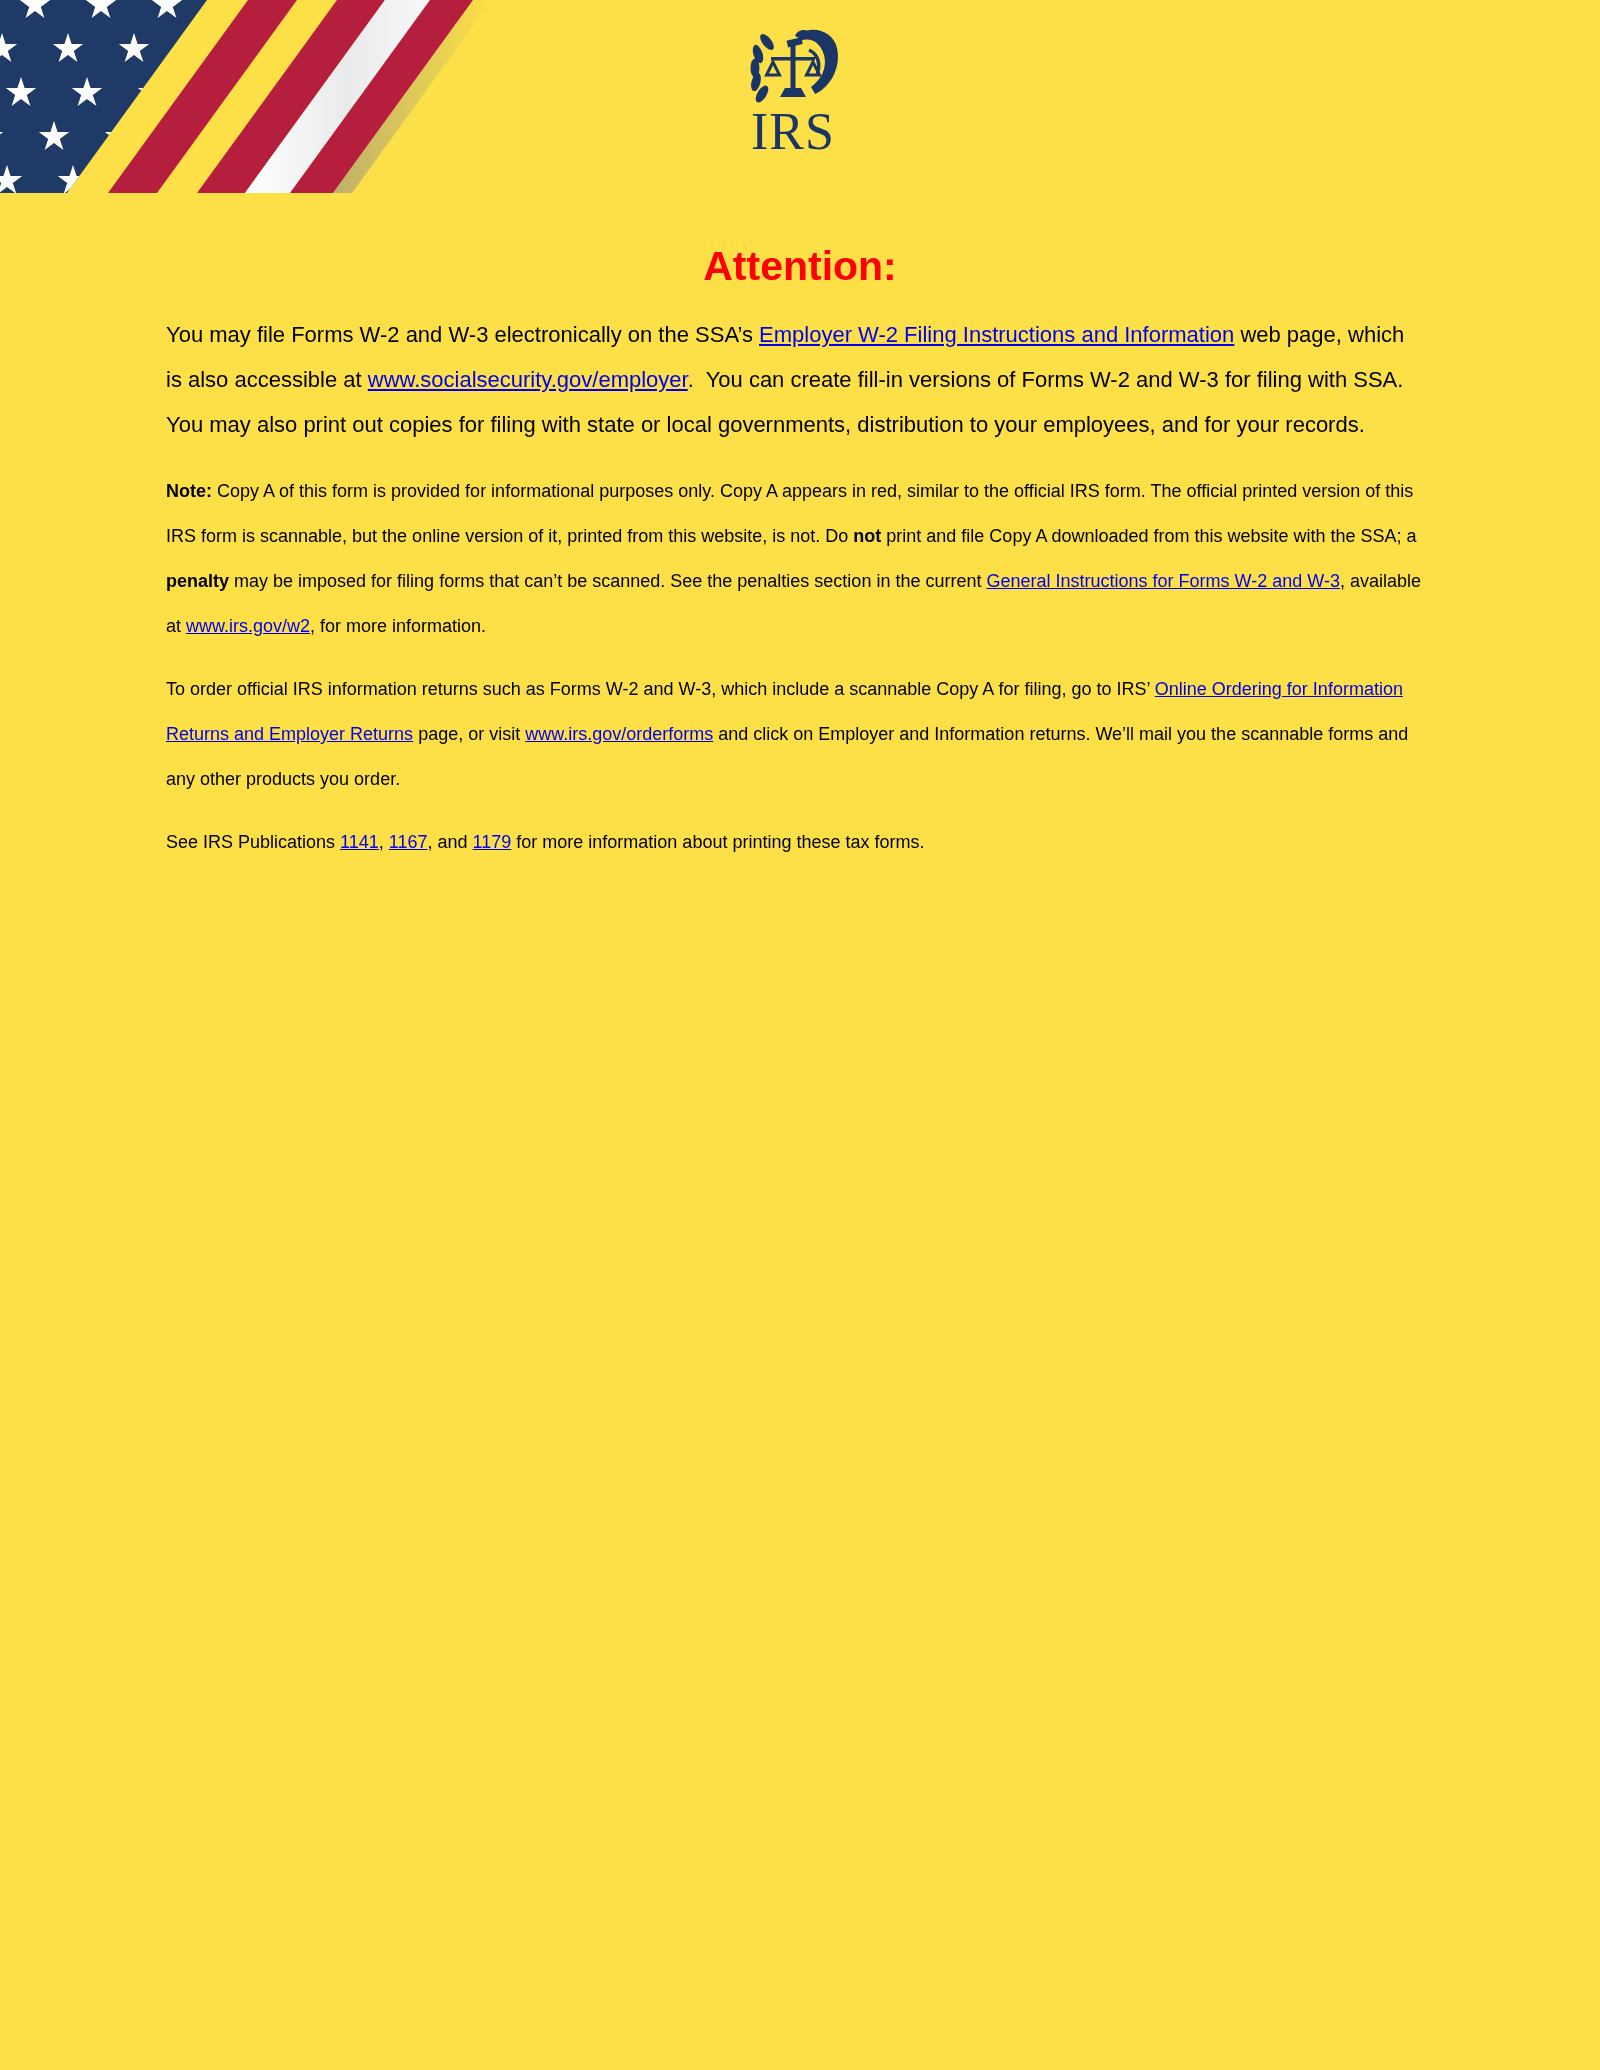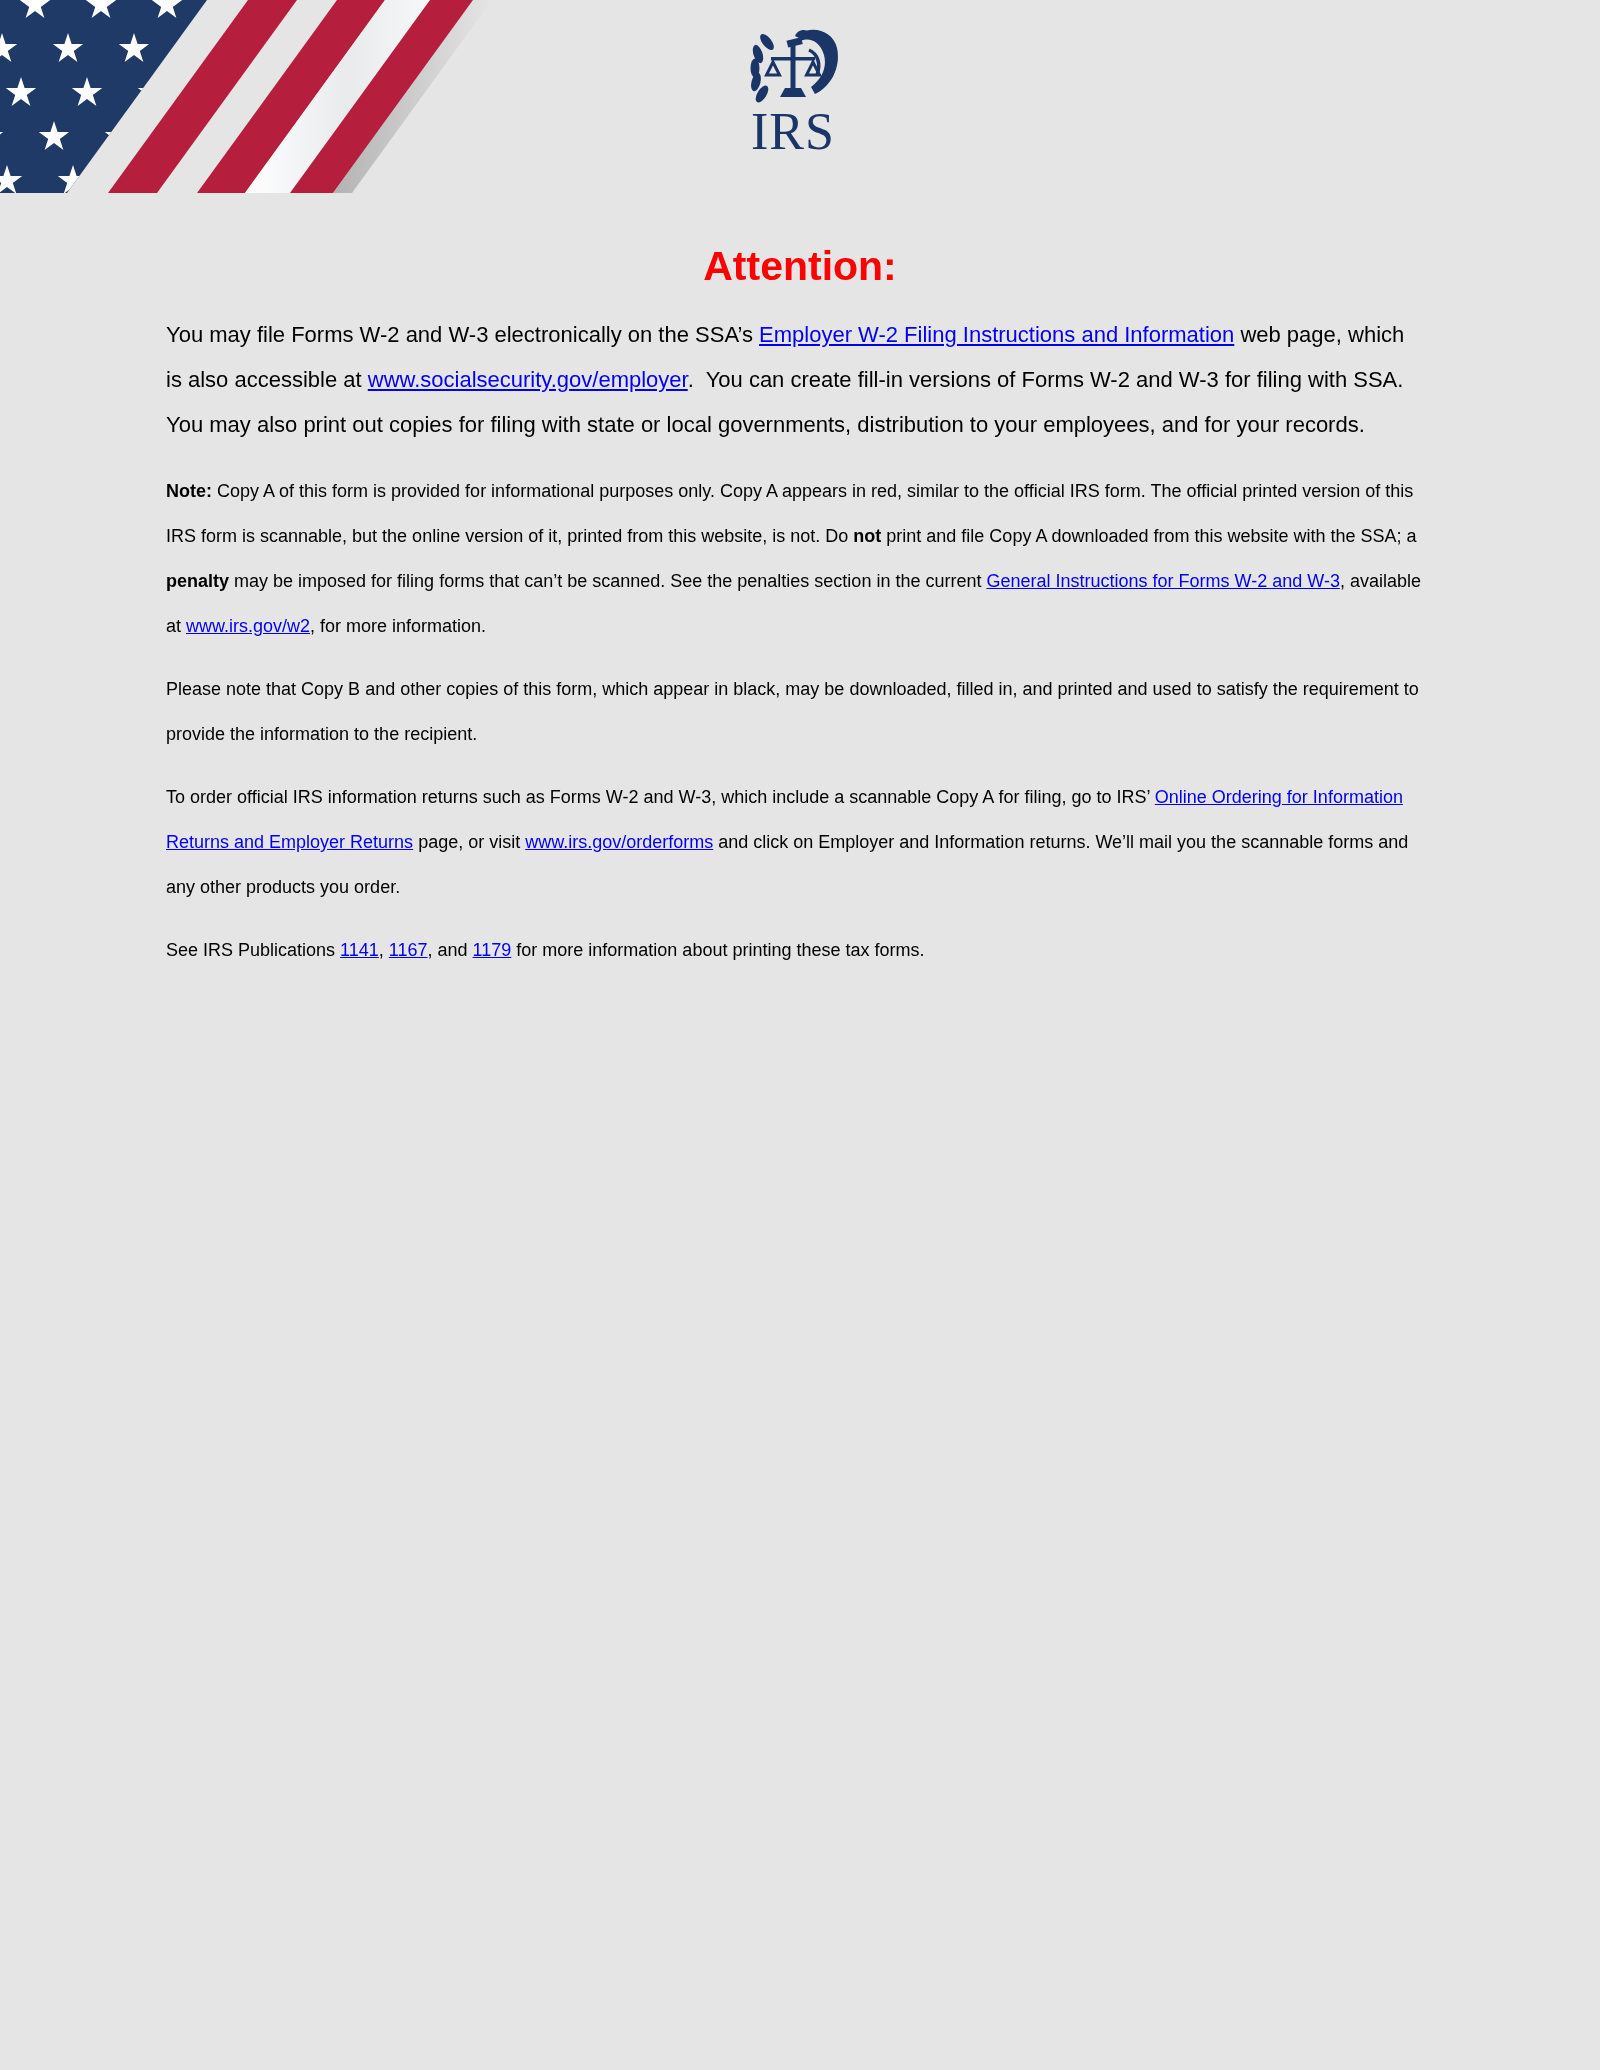--- a/index.html
+++ b/index.html
@@ -1,20 +1,20 @@
 <!DOCTYPE html>
 <html style="--flag-blue: #1f3a66; --flag-red: #b51e3d; --logo-navy: #1b3566; --heading-red: #ff0000; --link-blue: #0000ee; --text-black: #000000;"><head>
 <meta charset="utf-8">
 <style>
   html, body { margin: 0; padding: 0; background: #ffffff; }
   .page {
     position: relative;
     width: 1600px;
     height: 2070px;
-    background: #e5e5e5;
+    background: #fde047;
     font-family: "Liberation Sans", sans-serif;
     overflow: hidden;
   }
 
   
   .flag { position: absolute; top: 0; left: 0; width: 492px; height: 193px; }
   .f-blue { fill: var(--flag-blue, #1f3a66); }
   .f-red  { fill: var(--flag-red, #b51e3d); }
   .f-star { fill: #ffffff; }
 
@@ -145,18 +145,17 @@
       </g>
     </svg>
     <div class="logo-text">IRS</div>
   </div>
 
   <h1 class="heading">Attention:</h1>
 
   <div class="body-text">
       <p class="para para-large"><span>You may file Forms W-2 and W-3 electronically on the SSA’s </span><a href="#" class="link">Employer W-2 Filing Instructions and Information</a><span> web page, which is also accessible at </span><a href="#" class="link">www.socialsecurity.gov/employer</a><span>.&nbsp; You can create fill-in versions of Forms W-2 and W-3 for filing with SSA. You may also print out copies for filing with state or local governments, distribution to your employees, and for your records.</span></p>
       <p class="para para-normal"><strong>Note:</strong><span> Copy A of this form is provided for informational purposes only. Copy A appears in red, similar to the official IRS form. The official printed version of this IRS form is scannable, but the online version of it, printed from this website, is not. Do </span><strong>not</strong><span> print and file Copy A downloaded from this website with the SSA; a </span><strong>penalty</strong><span> may be imposed for filing forms that can’t be scanned. See the penalties section in the current </span><a href="#" class="link">General Instructions for Forms W-2 and W-3</a><span>, available at </span><a href="#" class="link">www.irs.gov/w2</a><span>, for more information.</span></p>
-      <p class="para para-normal"><span>Please note that Copy B and other copies of this form, which appear in black, may be downloaded, filled in, and printed and used to satisfy the requirement to provide the information to the recipient.</span></p>
       <p class="para para-normal"><span>To order official IRS information returns such as Forms W-2 and W-3, which include a scannable Copy A for filing, go to IRS’ </span><a href="#" class="link">Online Ordering for Information Returns and Employer Returns</a><span> page, or visit </span><a href="#" class="link">www.irs.gov/orderforms</a><span> and click on Employer and Information returns. We’ll mail you the scannable forms and any other products you order.</span></p>
       <p class="para para-normal"><span>See IRS Publications </span><a href="#" class="link">1141</a><span>, </span><a href="#" class="link">1167</a><span>, and </span><a href="#" class="link">1179</a><span> for more information about printing these tax forms.</span></p>
     </div>
 
 </div>
 
 </body></html>

